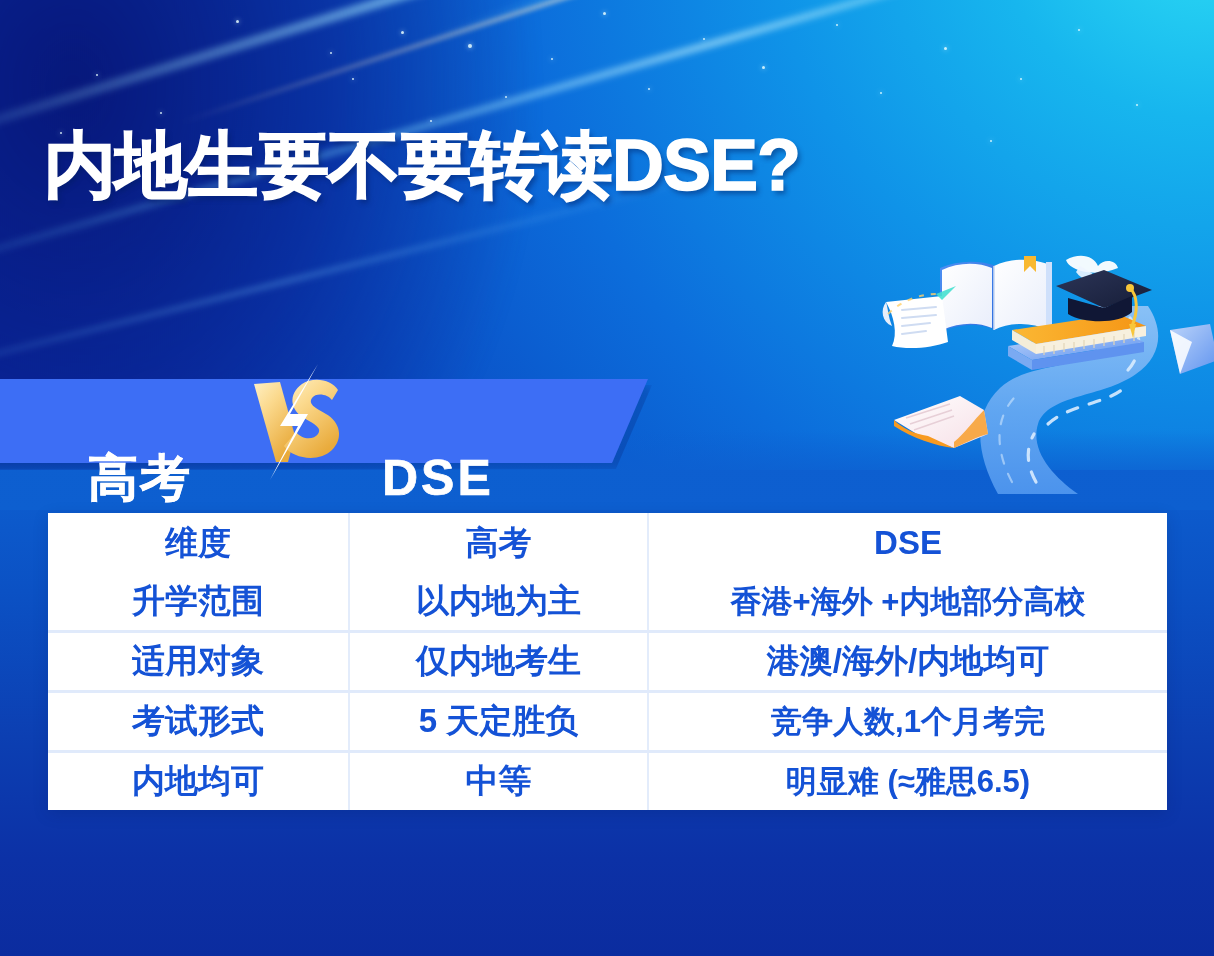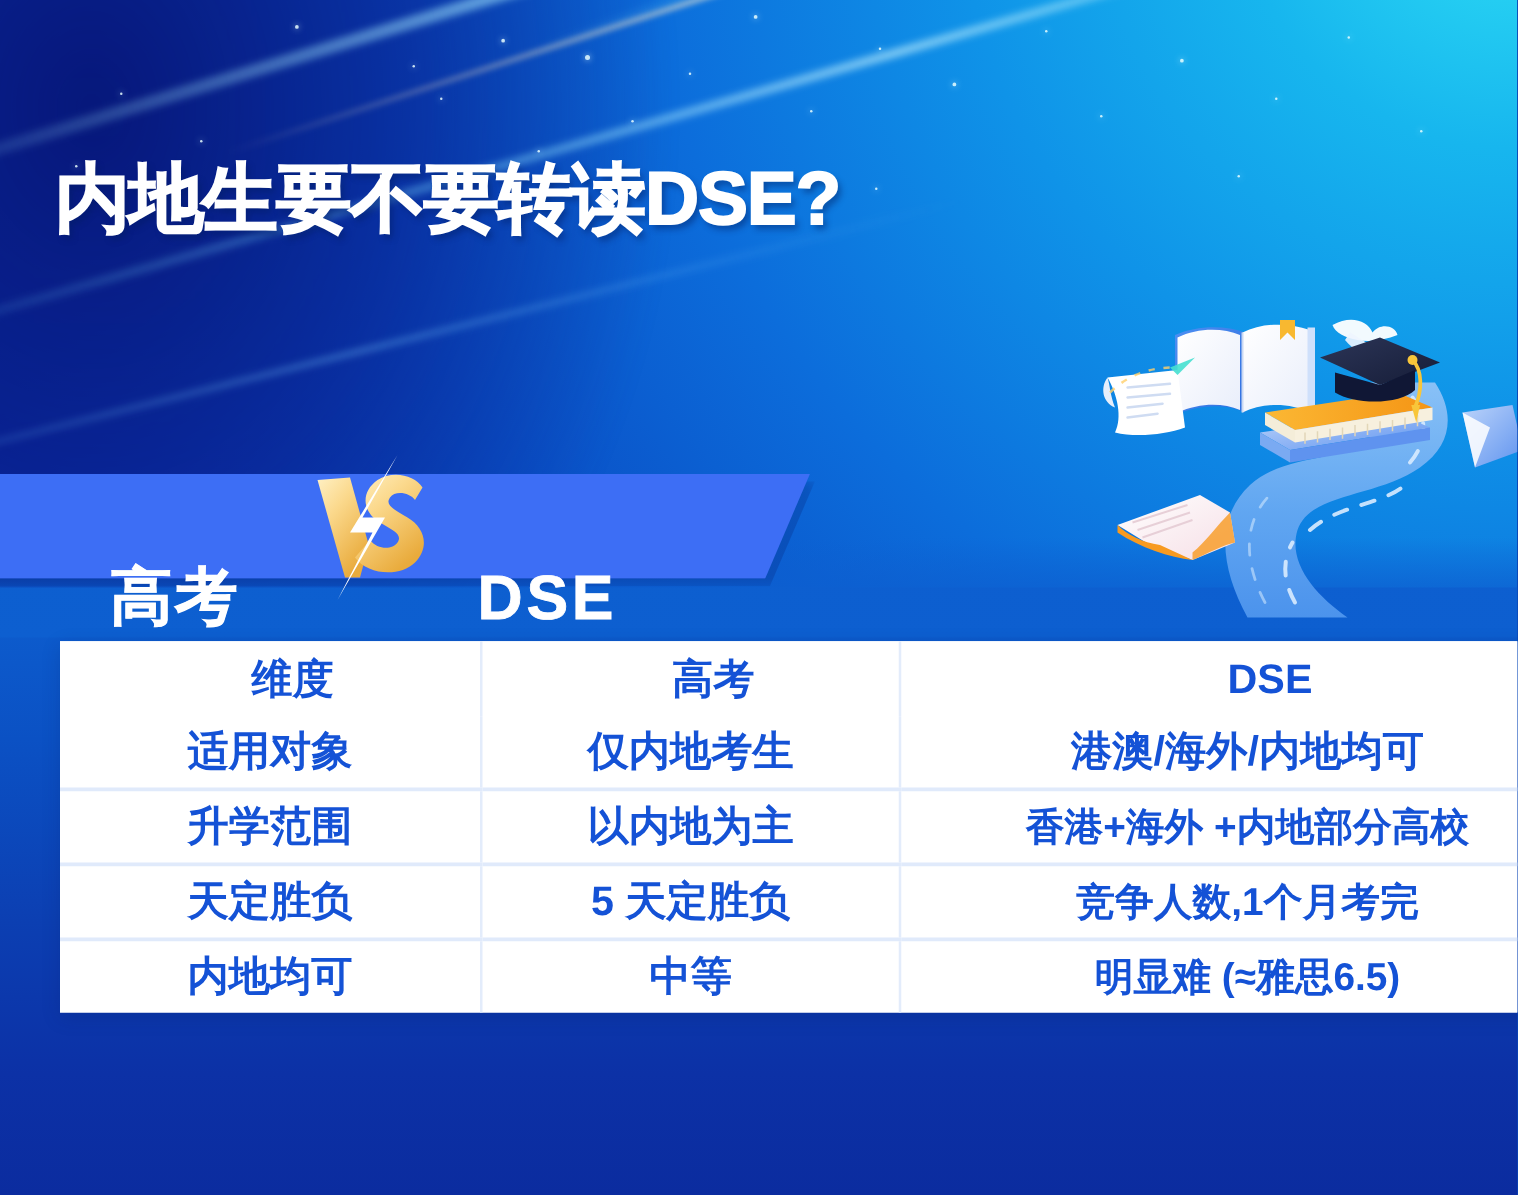--- a/index.html
+++ b/index.html
@@ -93,21 +93,21 @@
     border-radius: 50%;
     opacity: .85;
     box-shadow: 0 0 5px rgba(220,250,255,.9);
   }
 
   
   .headline {
     position: absolute;
     left: 44px;
     top: 129px;
-    font-size: 60px;
+    font-size: 72px;
     line-height: 1;
     font-weight: 700;
     color: #ffffff;
     letter-spacing: -1px;
     white-space: nowrap;
     text-shadow: 3px 4px 5px rgba(3,28,95,.45);
     -webkit-text-stroke: 1.5px #ffffff;
   }
   .subhead {
     position: absolute;
@@ -201,21 +201,21 @@
     border-bottom: 3px solid #e0eafb;
     padding: 0;
     height: 57px;
     white-space: nowrap;
   }
   .cmp-table tr:last-child td { border-bottom: none; }
   .cmp-table td:last-child { border-right: none; }
   .cmp-table .c0 { width: 300px; font-size: 33px; }
   .cmp-table .c1 { width: 297px; font-size: 33px; }
   .cmp-table .c2 { width: 518px; font-size: 33px; }
-  .cmp-table thead td { font-size: 32px; height: 60px; color: #1452d6; padding-left: 36px; }
+  .cmp-table thead td { font-size: 32px; height: 60px; color: #1452d6; }
   .cmp-table tbody tr:nth-child(1) td { height: 57px; }
   .row-small { font-size: 31px !important; }
 </style>
 </head>
 <body>
 
 <div id="poster">
 
   <div class="bg-base"></div>
   <div class="bg-darkcorner"></div>
@@ -404,31 +404,31 @@
   <table class="cmp-table">
     <thead>
       <tr>
         <td class="c0">维度</td>
         <td class="c1">高考</td>
         <td class="c2">DSE</td>
       </tr>
     </thead>
     <tbody>
       <tr>
+        <td class="c0">升学范围</td>
+        <td class="c1">以内地为主</td>
+        <td class="c2 row-small">香港+海外 +内地部分高校</td>
+      </tr>
+      <tr>
         <td class="c0">适用对象</td>
         <td class="c1">仅内地考生</td>
         <td class="c2">港澳/海外/内地均可</td>
       </tr>
       <tr>
-        <td class="c0">升学范围</td>
-        <td class="c1">以内地为主</td>
-        <td class="c2 row-small">香港+海外 +内地部分高校</td>
-      </tr>
-      <tr>
-        <td class="c0">天定胜负</td>
+        <td class="c0">考试形式</td>
         <td class="c1">5 天定胜负</td>
         <td class="c2 row-small">竞争人数,1个月考完</td>
       </tr>
       <tr>
         <td class="c0">内地均可</td>
         <td class="c1">中等</td>
         <td class="c2 row-small">明显难 (≈雅思6.5)</td>
       </tr>
     </tbody>
   </table>

